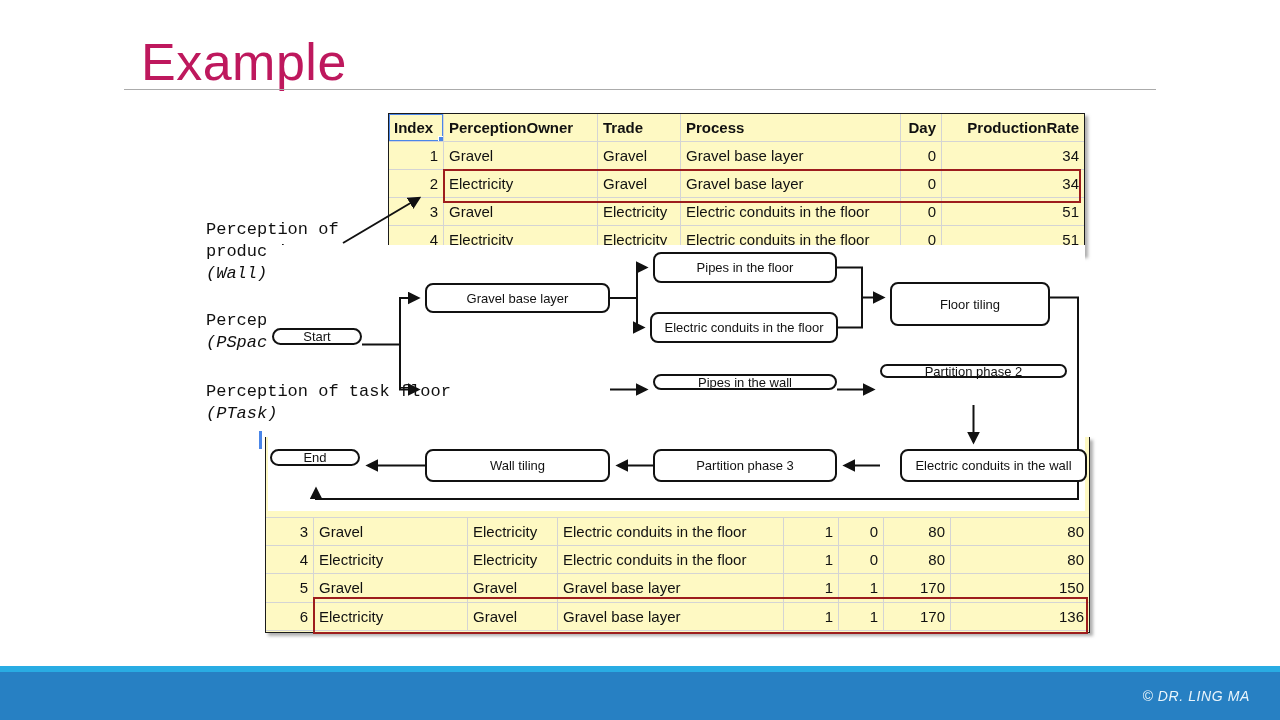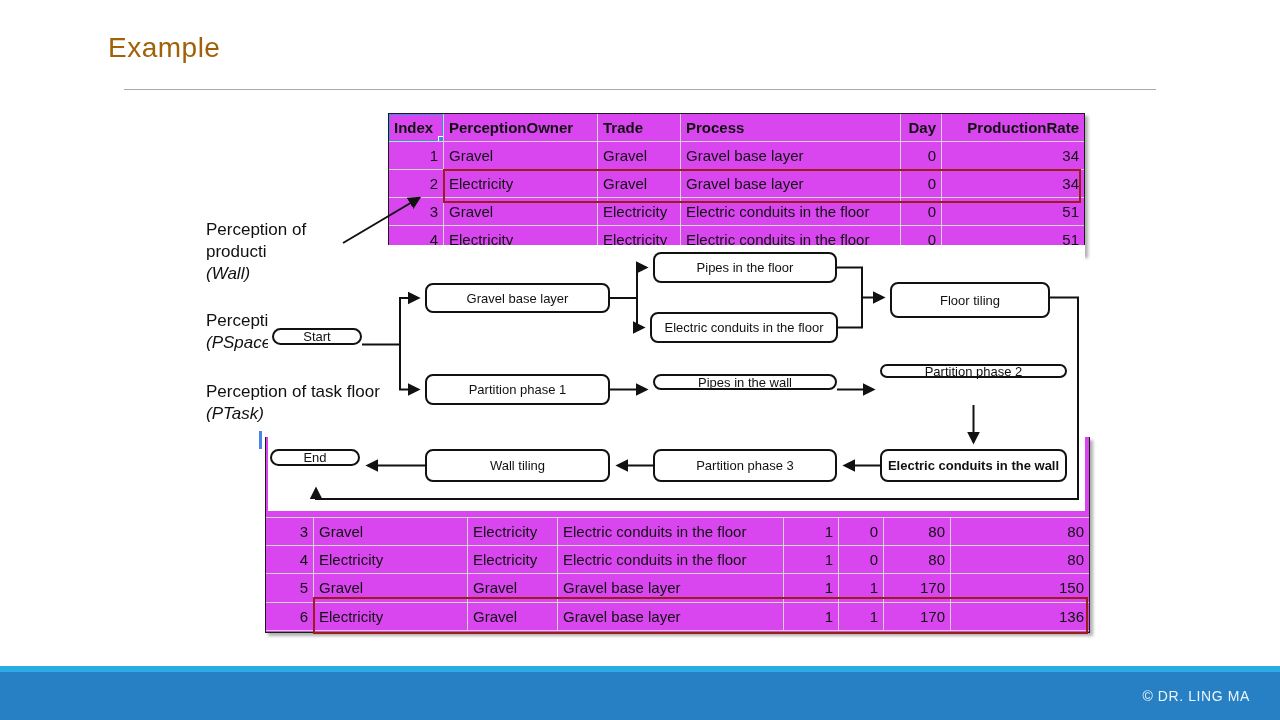--- a/index.html
+++ b/index.html
@@ -1,25 +1,25 @@
 <!DOCTYPE html>
 <html><head>
 <meta charset="utf-8">
 <style>
   html,body{margin:0;padding:0;}
   body{width:1280px;height:720px;position:relative;background:#ffffff;overflow:hidden;
        font-family:"Liberation Sans",sans-serif;}
 
   
-  .slide-title{position:absolute;left:108px;top:32px;font-size:28px;color:#a16207;
+  .slide-title{position:absolute;left:141px;top:32px;font-size:52px;color:#be185d;
                letter-spacing:0.5px;}
   .title-rule{position:absolute;left:124px;top:89px;width:1032px;height:1px;background:#ababab;}
 
   
-  .sheet{position:absolute;background:#d946ef;border:1.5px solid #1b1b1b;
+  .sheet{position:absolute;background:#fef9c3;border:1.5px solid #1b1b1b;
          box-shadow:3px 3px 3px rgba(110,110,110,.55);font-size:15px;color:#111;}
   .grid{display:grid;}
   .cell{height:28px;line-height:28px;padding:0 5px;border-right:1px solid #d4d4d4;
         border-bottom:1px solid #d4d4d4;white-space:nowrap;overflow:hidden;box-sizing:border-box;}
   .cell.last{border-right:none;}
   .cell.hdr{font-weight:bold;}
   .cell.num{text-align:right;}
 
   #topTable{left:388px;top:113px;width:695px;z-index:1;}
   #topTable .grid{grid-template-columns:55px 154px 83px 220px 41px 142px;}
@@ -38,21 +38,21 @@
 
   
   .red-box{position:absolute;border:2px solid #9d1d1d;z-index:7;pointer-events:none;}
   #redTop{left:443px;top:169px;width:634px;height:30px;}
   #redBottom{left:313px;top:597px;width:771px;height:33px;}
 
   
   .blue-frag{position:absolute;left:259px;top:431px;width:3px;height:18px;background:#4a86e8;z-index:7;}
 
   
-  .ann{position:absolute;font-family:Liberation Sans, sans-serif;font-size:17px;
+  .ann{position:absolute;font-family:Liberation Mono, monospace;font-size:17px;
        line-height:22px;color:#101010;white-space:nowrap;}
   .ann .code{font-style:italic;}
   #annPRate{left:206px;top:219px;z-index:1;}
   #annPSpace{left:206px;top:310px;z-index:1;}
   #annPTask{left:206px;top:381px;z-index:6;}
 
   
   #annArrow{position:absolute;left:335px;top:188px;z-index:7;}
 
   
@@ -60,21 +60,21 @@
   #diagram svg{position:absolute;left:0;top:0;}
   .fnode{position:absolute;box-sizing:border-box;border:2px solid #111;border-radius:8px;
          background:#fff;display:flex;align-items:center;justify-content:center;
          font-size:13px;color:#111;white-space:nowrap;z-index:2;}
   .fnode.pill{border-radius:17px;}
 
   
   .footer-stripe{position:absolute;left:0;top:666px;width:1280px;height:6px;background:#29ace3;}
   .footer-bar{position:absolute;left:0;top:672px;width:1280px;height:48px;background:#2780c3;}
   .footer-bar .copyright{position:absolute;right:30px;top:0;height:100%;display:flex;
-        align-items:center;color:#eaf5fc;font-size:14px;letter-spacing:0.6px;}
+        align-items:center;color:#eaf5fc;font-size:14px;letter-spacing:0.6px;font-style:italic;}
 </style>
 </head>
 <body>
 
 <div class="slide-title">Example</div>
 <div class="title-rule"></div>
 
 <div id="topTable" class="sheet">
   <div class="grid" id="topGrid">
       <div class="cell hdr sel-cell">Index<span class="sel-border"></span><span class="sel-handle"></span></div>
@@ -191,25 +191,24 @@
         <path d="M612,220.5 H577" marker-end="url(#arr)"></path>
         <path d="M385,220.5 H350" marker-end="url(#arr)"></path>
         <path d="M157,220.5 H100" marker-end="url(#arr)"></path>
       </g>
   </svg>
 <div class="fnode pill" style="left: 4px; top: 83px; width: 90px; height: 17px;">Start</div>
     <div class="fnode pill" style="left: 2px; top: 204px; width: 90px; height: 17px;">End</div>
     <div class="fnode" style="left: 157px; top: 38px; width: 185px; height: 30px;">Gravel base layer</div>
     <div class="fnode" style="left: 385px; top: 7px; width: 184px; height: 31px;">Pipes in the floor</div>
     <div class="fnode" style="left: 382px; top: 67px; width: 188px; height: 31px;">Electric conduits in the floor</div>
-    <div class="fnode" style="left: 622px; top: 37px; width: 160px; height: 36px;">Floor tiling</div>
-    <div class="fnode" style="left: 157px; top: 129px; width: 185px; height: 31px;">Partition phase 1</div>
+    <div class="fnode" style="left: 622px; top: 37px; width: 160px; height: 44px;">Floor tiling</div>
     <div class="fnode" style="left: 385px; top: 129px; width: 184px; height: 16px;">Pipes in the wall</div>
     <div class="fnode" style="left: 612px; top: 119px; width: 187px; height: 14px;">Partition phase 2</div>
-    <div class="fnode" style="left: 612px; top: 204px; width: 187px; height: 33px; font-weight: bold;">Electric conduits in the wall</div>
+    <div class="fnode" style="left: 632px; top: 204px; width: 187px; height: 33px;">Electric conduits in the wall</div>
     <div class="fnode" style="left: 385px; top: 204px; width: 184px; height: 33px;">Partition phase 3</div>
     <div class="fnode" style="left: 157px; top: 204px; width: 185px; height: 33px;">Wall tiling</div>
   </div>
 
 <div class="red-box" id="redTop"></div>
 <div class="red-box" id="redBottom"></div>
 <div class="blue-frag"></div>
 
 <div class="footer-stripe"></div>
 <div class="footer-bar">

